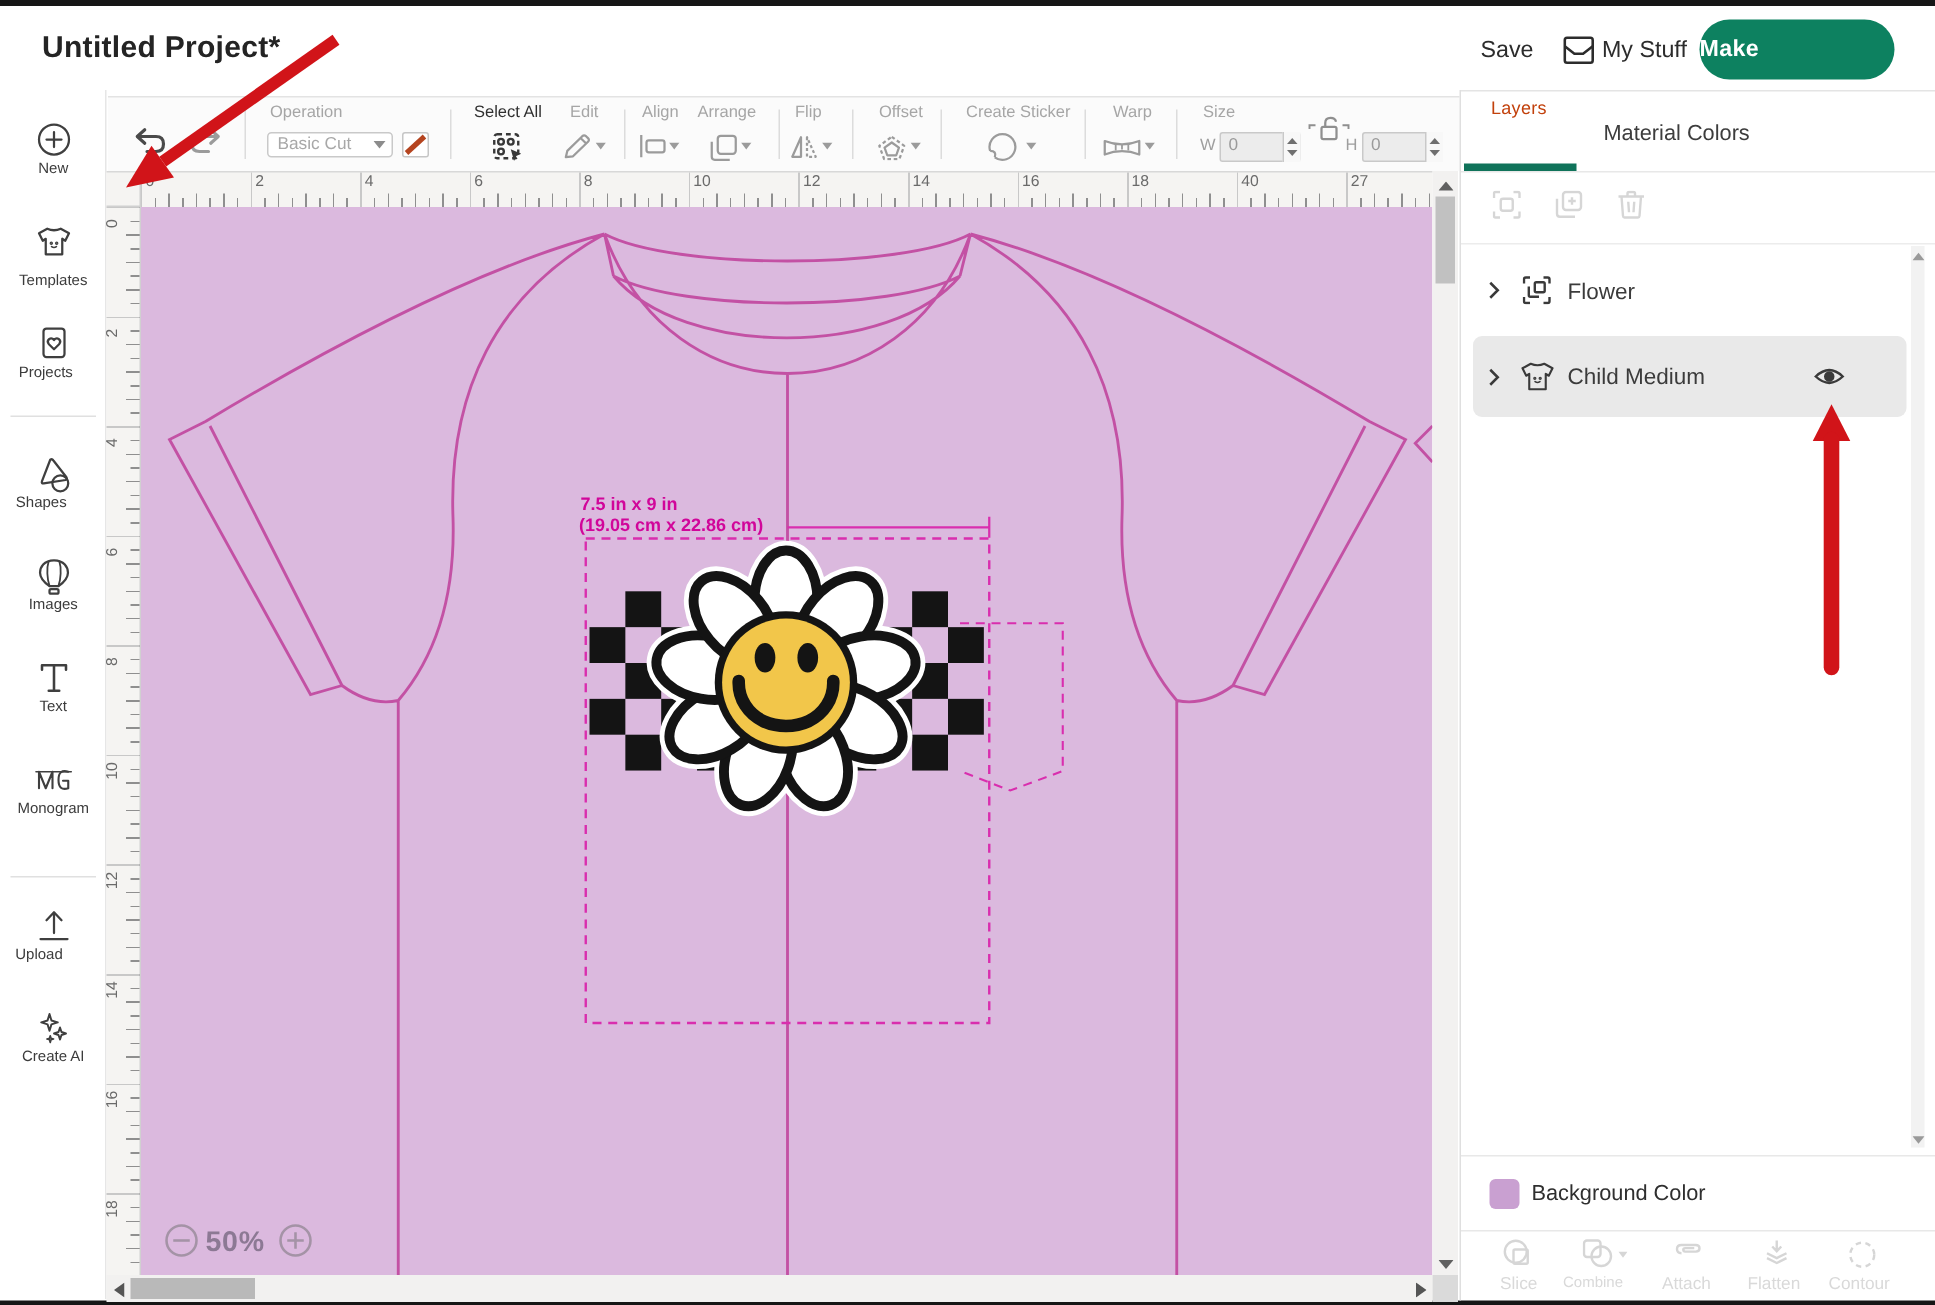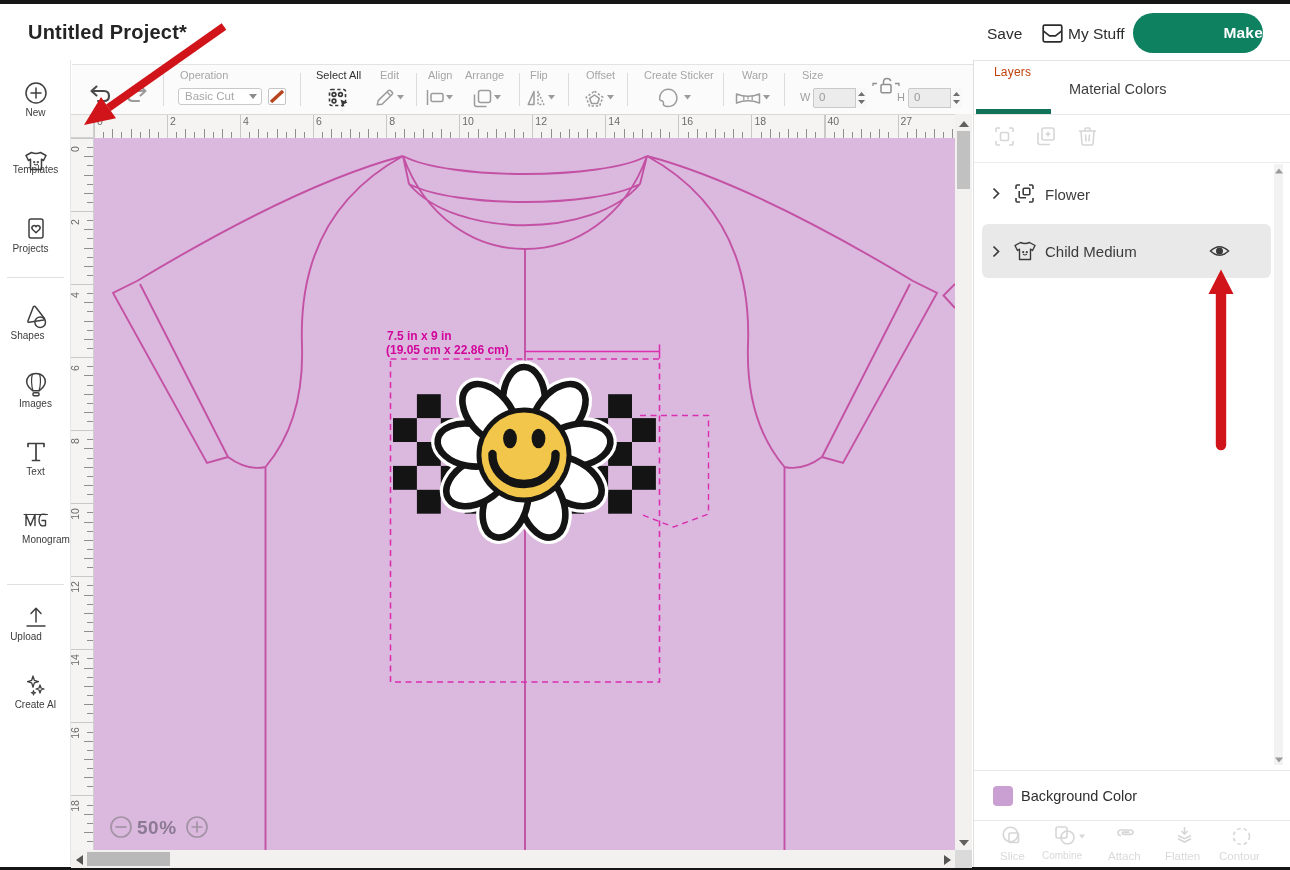--- a/index.html
+++ b/index.html
@@ -12,38 +12,38 @@
 <div class="abs" style="left:0;top:0;width:1290px;height:4px;background:#161616"></div>
 <div class="abs" style="left:0;top:867px;width:1290px;height:3px;background:#161616"></div>
 
 <div class="abs" style="left:28px;top:21px;font-size:20px;font-weight:bold;color:#242424;letter-spacing:.2px">Untitled Project*</div>
 <div class="abs" style="left:987px;top:25px;font-size:15.5px;color:#2c2c2c">Save</div>
 <svg class="abs" style="left:1042px;top:24px" width="21" height="19" viewBox="0 0 21 19">
  <rect x="1.2" y="1.2" width="18.6" height="16.6" rx="1.5" fill="none" stroke="#2c2c2c" stroke-width="1.7"></rect>
  <path d="M1.2 6.8 L7.6 11.8 H13.4 L19.8 6.8" fill="none" stroke="#2c2c2c" stroke-width="1.7"></path>
 </svg>
 <div class="abs" style="left:1068px;top:25px;font-size:15.5px;color:#2c2c2c">My Stuff</div>
-<div class="abs" style="left:1133px;top:13px;width:130px;height:40px;background:#0d8160;border-radius:20px;color:#fff;font-size:15.5px;font-weight:bold;text-align:right;line-height:40px;letter-spacing:.2px">Make</div>
+<div class="abs" style="left:1133px;top:13px;width:130px;height:40px;background:#0d8160;border-radius:20px;color:#fff;font-size:15.5px;font-weight:bold;text-align:left;line-height:40px;letter-spacing:.2px">Make</div>
 <div class="abs" style="left:974px;top:60px;width:316px;height:1px;background:#e4e4e4"></div>
 
 <div class="abs" style="left:0;top:60px;width:71px;height:806px;background:#fff;border-right:1px solid #e6e6e6"></div>
 <div class="abs" style="left:7px;top:277px;width:57px;height:1px;background:#e0e0e0"></div>
 <div class="abs" style="left:7px;top:584px;width:57px;height:1px;background:#e0e0e0"></div>
 <svg class="abs" style="left:22px;top:79px" width="28" height="28" viewBox="-14 -14 28 28" fill="none" stroke="#3f3f3f" stroke-width="1.5" stroke-linecap="round" stroke-linejoin="round">
     <circle cx="0" cy="0" r="10"></circle>
     <path d="M-5 0H5M0 -5V5"></path>
   </svg>
 <div class="lbl" style="left:0;top:107px;width:71px">New</div>
 <svg class="abs" style="left:22px;top:147px" width="28" height="28" viewBox="-14 -14 28 28" fill="none" stroke="#3f3f3f" stroke-width="1.5" stroke-linecap="round" stroke-linejoin="round">
     <path d="M-4.5 -8.5 Q0 -6.5 4.5 -8.5 L10 -5.5 L7.5 -0.5 L5.5 -1.8 L5.5 8.5 H-5.5 V-1.8 L-7.5 -0.5 L-10 -5.5 Z"></path>
     <circle cx="-1.8" cy="1.2" r=".4" fill="#3f3f3f"></circle>
     <circle cx="1.8" cy="1.2" r=".4" fill="#3f3f3f"></circle>
     <path d="M-1.6 3.4 Q0 4.6 1.6 3.4" stroke-width="1.1"></path>
   </svg>
-<div class="lbl" style="left:0;top:164px;width:71px">Templates</div>
+<div class="lbl" style="left:0;top:182px;width:71px">Templates</div>
 <svg class="abs" style="left:22px;top:215px" width="28" height="28" viewBox="-14 -14 28 28" fill="none" stroke="#3f3f3f" stroke-width="1.5" stroke-linecap="round" stroke-linejoin="round">
     <rect x="-7" y="-10" width="14" height="19" rx="2"></rect>
     <path d="M0 3.8 L-3.4 .5 Q-5 -1.4 -3.3 -2.9 Q-1.5 -4.2 0 -2.3 Q1.5 -4.2 3.3 -2.9 Q5 -1.4 3.4 .5 Z"></path>
   </svg>
 <div class="lbl" style="left:0;top:243px;width:61px">Projects</div>
 <svg class="abs" style="left:22px;top:302px" width="28" height="28" viewBox="-14 -14 28 28" fill="none" stroke="#3f3f3f" stroke-width="1.5" stroke-linecap="round" stroke-linejoin="round">
     <path d="M-2.5 -9.5 Q-1.3 -10.3 -.4 -9 L8.3 2.2 Q9.2 3.5 7.7 4 L-6.8 6.3 Q-8.6 6.5 -8 4.8 Z"></path>
     <circle cx="4.2" cy="6.2" r="5.3"></circle>
   </svg>
 <div class="lbl" style="left:0;top:330px;width:55px">Shapes</div>
@@ -55,21 +55,21 @@
 <div class="lbl" style="left:0;top:398px;width:71px">Images</div>
 <svg class="abs" style="left:22px;top:438px" width="28" height="28" viewBox="-14 -14 28 28" fill="none" stroke="#3f3f3f" stroke-width="1.5" stroke-linecap="round" stroke-linejoin="round">
     <path d="M-8 -8.5 H8 V-5.5 M0 -8.5 V8.5 M-3.5 8.5 H3.5 M-8 -5.5 V-8.5" stroke-width="1.7"></path>
   </svg>
 <div class="lbl" style="left:0;top:466px;width:71px">Text</div>
 <svg class="abs" style="left:22px;top:506px" width="28" height="28" viewBox="-14 -14 28 28" fill="none" stroke="#3f3f3f" stroke-width="1.5" stroke-linecap="round" stroke-linejoin="round">
     <path d="M-10 -5.5 V5.5 M-10 -5.5 L-5.5 5.5 L-1 -5.5 M-1 -5.5 V5.5" stroke-width="1.4"></path>
     <path d="M9.5 -5.5 Q3 -7.5 3 0 Q3 7.5 9.5 5.5 V.5 H6" stroke-width="1.4"></path>
     <path d="M-12 -5.5 H11.5" stroke-width="1.1"></path>
   </svg>
-<div class="lbl" style="left:0;top:534px;width:92px">Monogram</div>
+<div class="lbl" style="left:0;top:534px;width:71px">Monogram</div>
 <svg class="abs" style="left:22px;top:603px" width="28" height="28" viewBox="-14 -14 28 28" fill="none" stroke="#3f3f3f" stroke-width="1.5" stroke-linecap="round" stroke-linejoin="round">
     <path d="M0 5 V-8 M-5 -3.5 L0 -8.8 L5 -3.5"></path>
     <path d="M-9 9 H9"></path>
   </svg>
 <div class="lbl" style="left:0;top:631px;width:52px">Upload</div>
 <svg class="abs" style="left:22px;top:671px" width="28" height="28" viewBox="-14 -14 28 28" fill="none" stroke="#3f3f3f" stroke-width="1.5" stroke-linecap="round" stroke-linejoin="round">
     <path d="M-3 -9 L-1.7 -4.7 L2.5 -3.4 L-1.7 -2.1 L-3 2.2 L-4.3 -2.1 L-8.5 -3.4 L-4.3 -4.7 Z" stroke-width="1.3"></path>
     <path d="M4 0 L5 3 L8 4 L5 5 L4 8 L3 5 L0 4 L3 3 Z" stroke-width="1.3"></path>
     <path d="M-2.5 5.5 L-2 7.2 L-.3 7.7 L-2 8.2 L-2.5 10 L-3 8.2 L-4.7 7.7 L-3 7.2 Z" stroke-width="1.1"></path>
   </svg>

